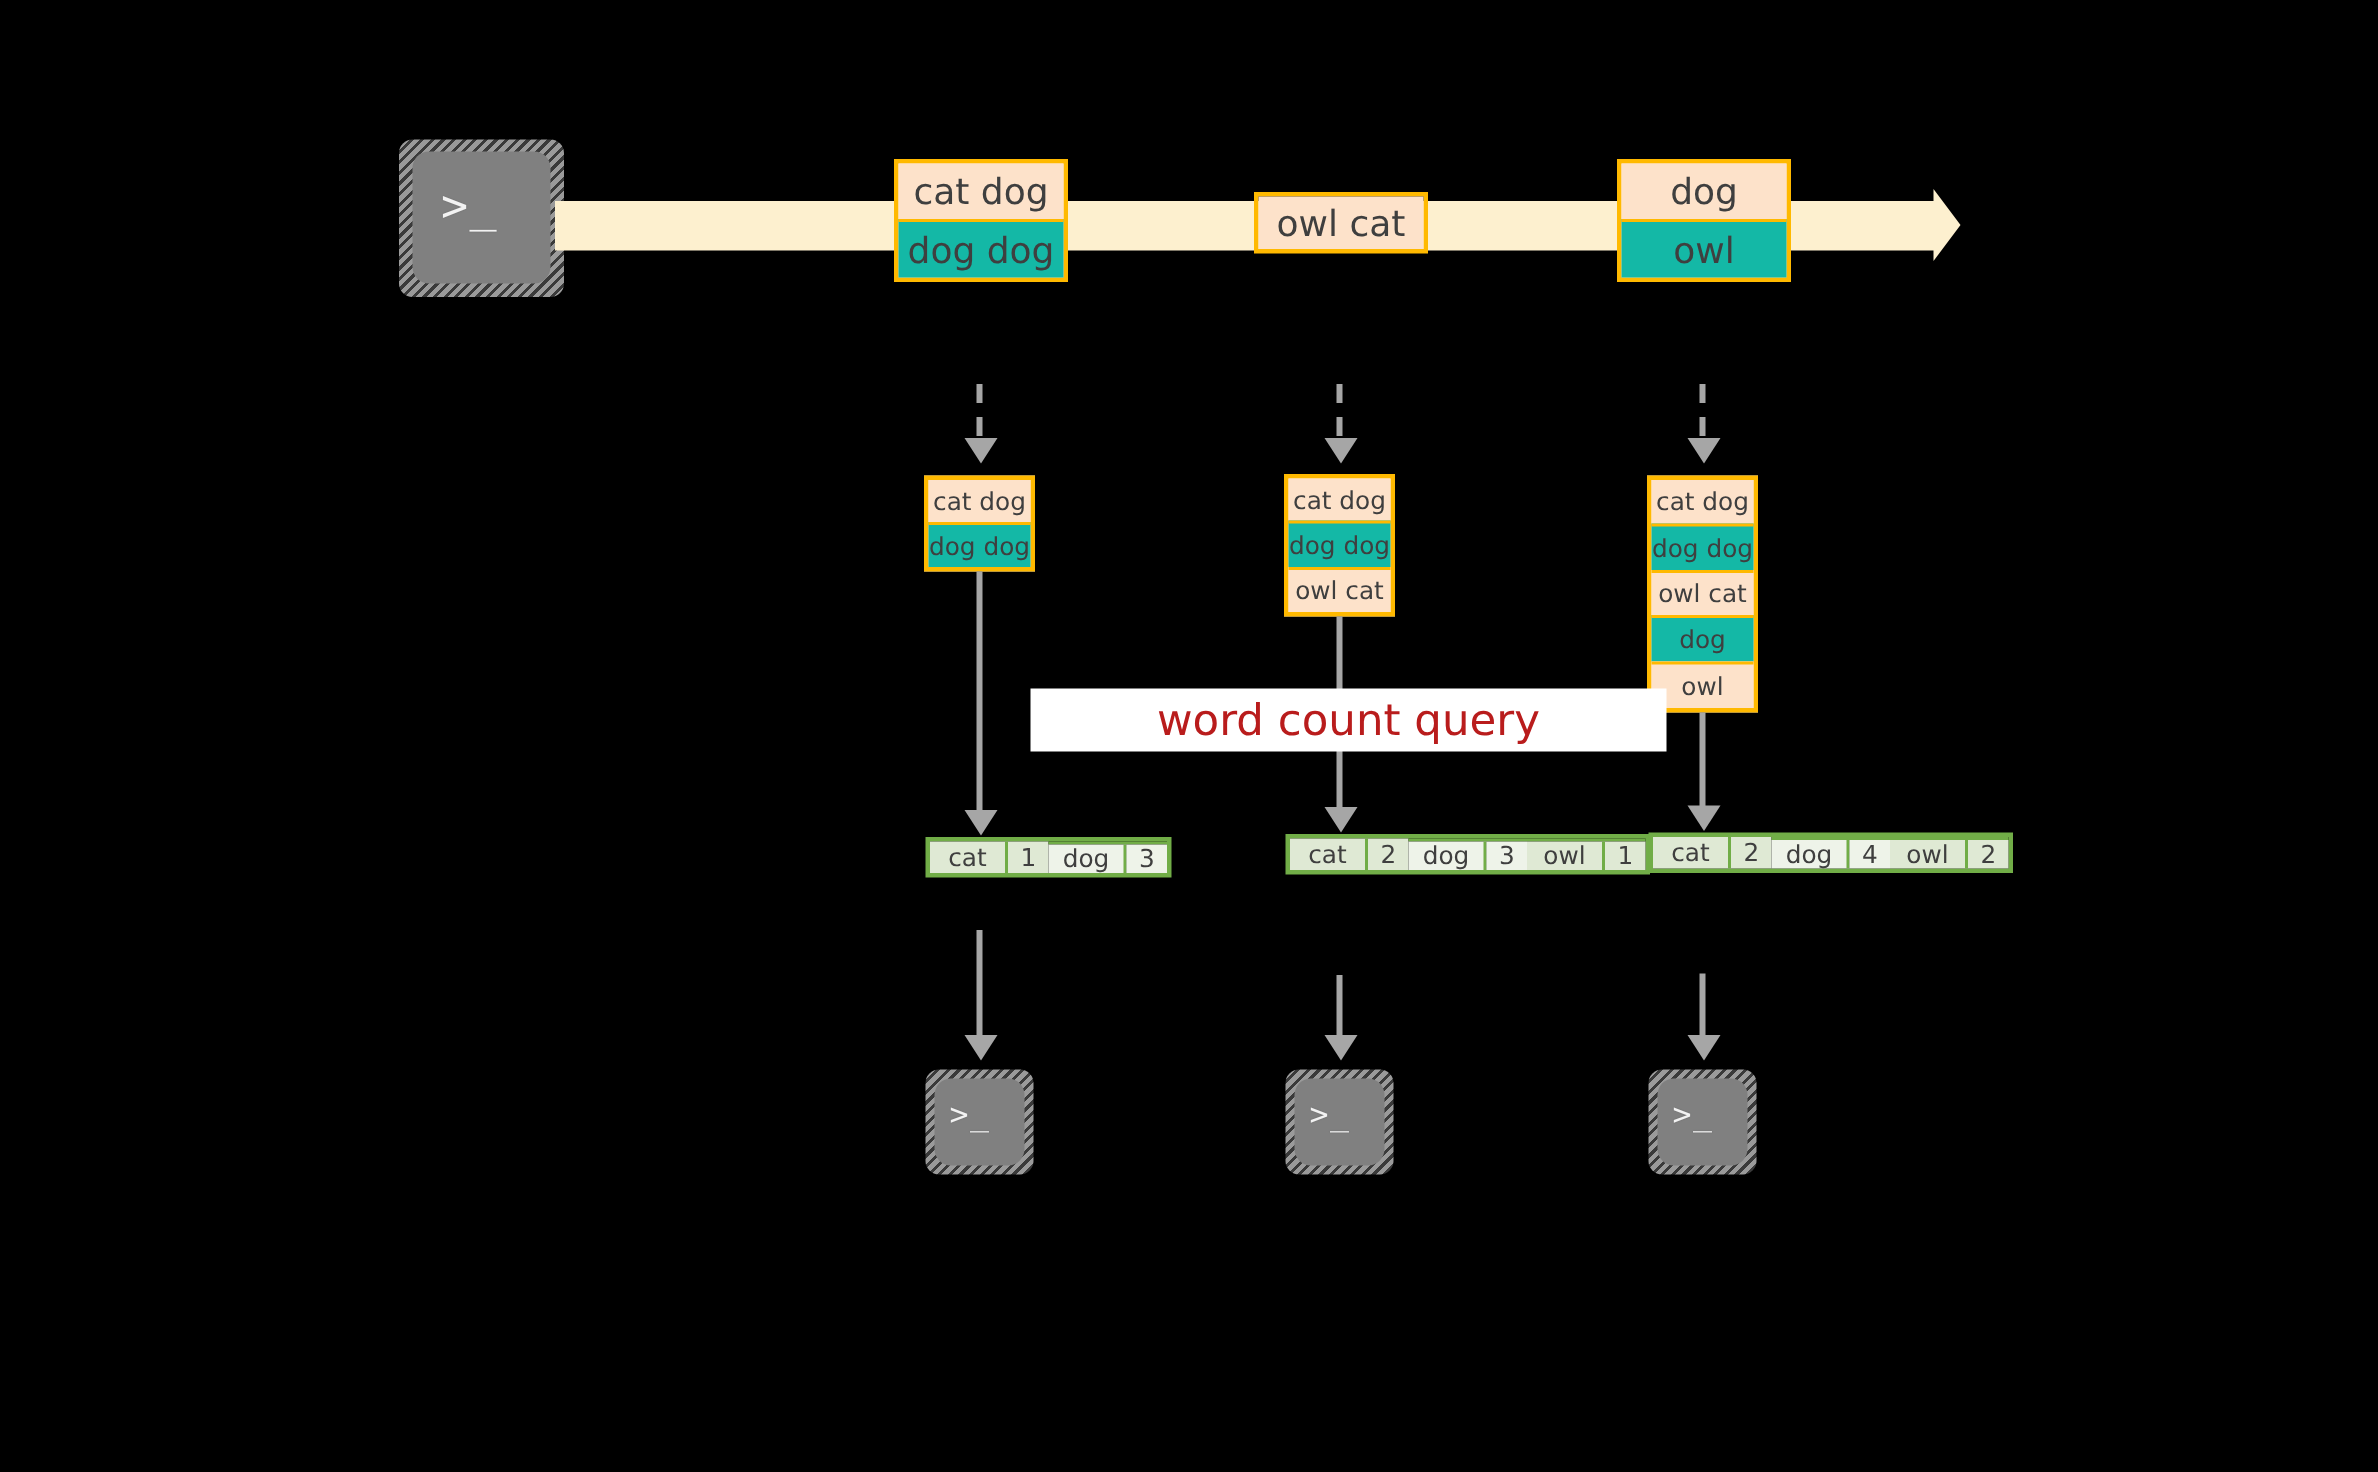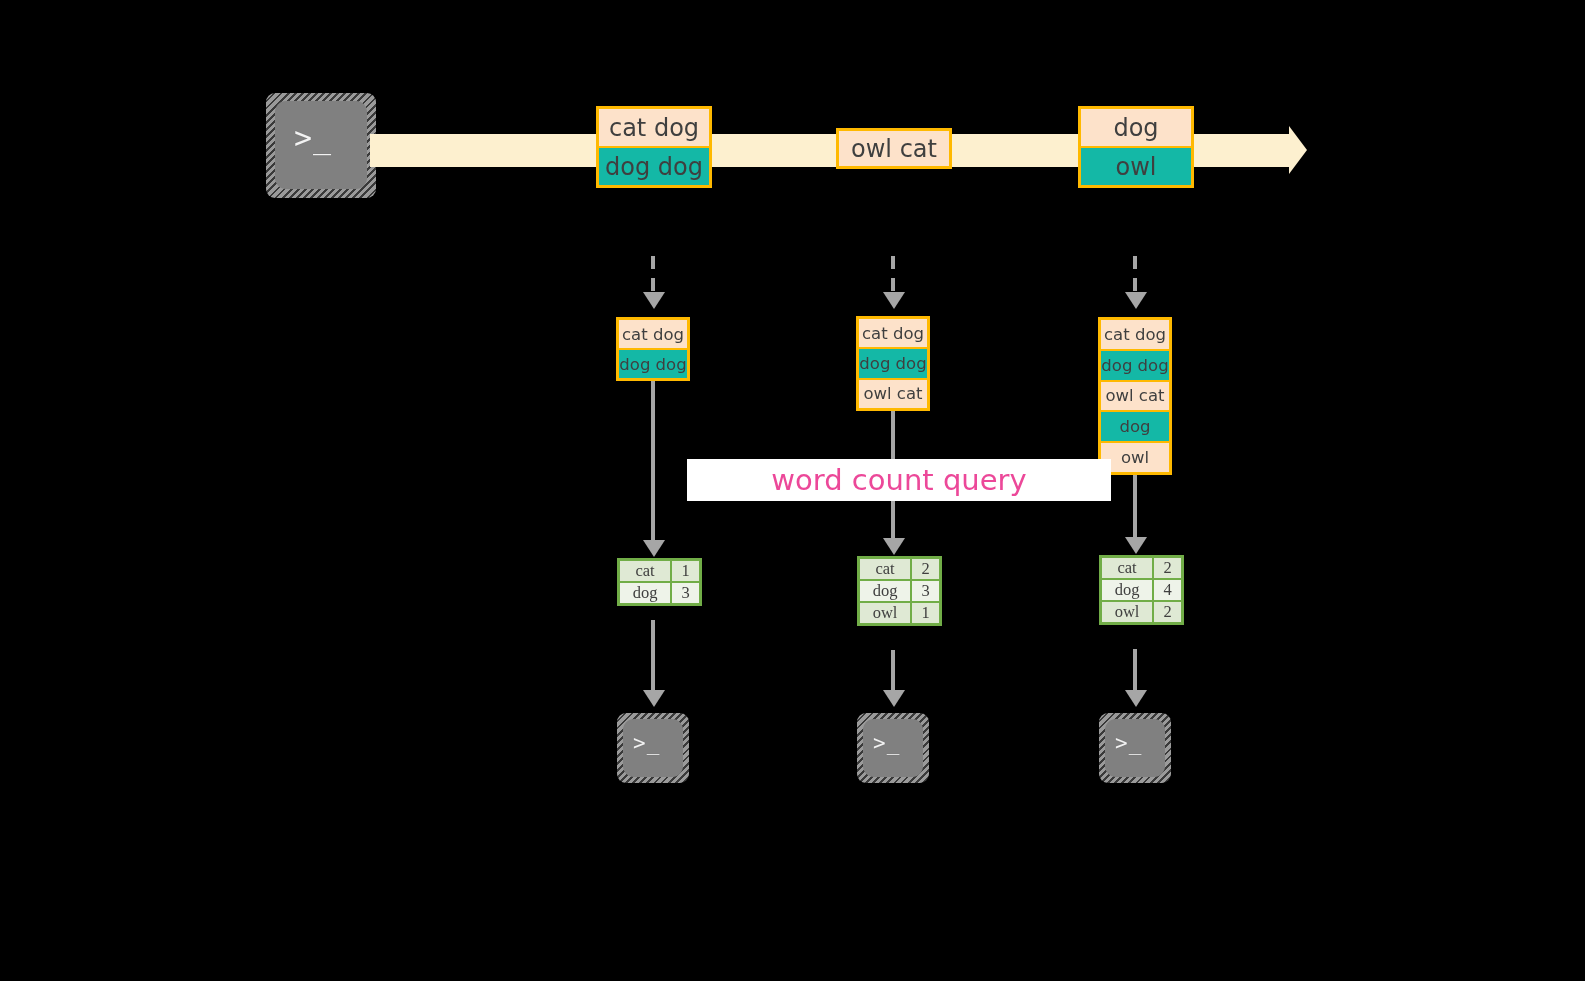--- a/index.html
+++ b/index.html
@@ -88,22 +88,21 @@
 
   .recbox.big .row  { font-size: 24px; }
   .recbox.small .row { font-size: 16.5px; }
 
   
   .restable {
     position: absolute;
     box-sizing: border-box;
     border: 3px solid #71ad47;
     display: flex;
-    flex-direction: column;
-    font-family: Liberation Serif, serif;
+    flex-direction: row;
   }
   .restable .trow {
     flex: 1 1 auto;
     display: flex;
   }
   .restable .trow + .trow { border-top: 2px solid #71ad47; }
   .restable .tcell {
     display: flex;
     align-items: center;
     justify-content: center;
@@ -138,21 +137,21 @@
     border-top: 17px solid #a6a6a6;
   }
 
   
   .querylabel {
     position: absolute;
     background: #ffffff;
     display: flex;
     align-items: center;
     justify-content: center;
-    color: #ec4899;
+    color: #b91c1c;
     font-size: 29px;
     white-space: nowrap;
   }
 </style>
 </head>
 <body>
 
 <div class="canvas">
 
   <div class="terminal" style="left:266px; top:93px; width:110px; height:105px;">

